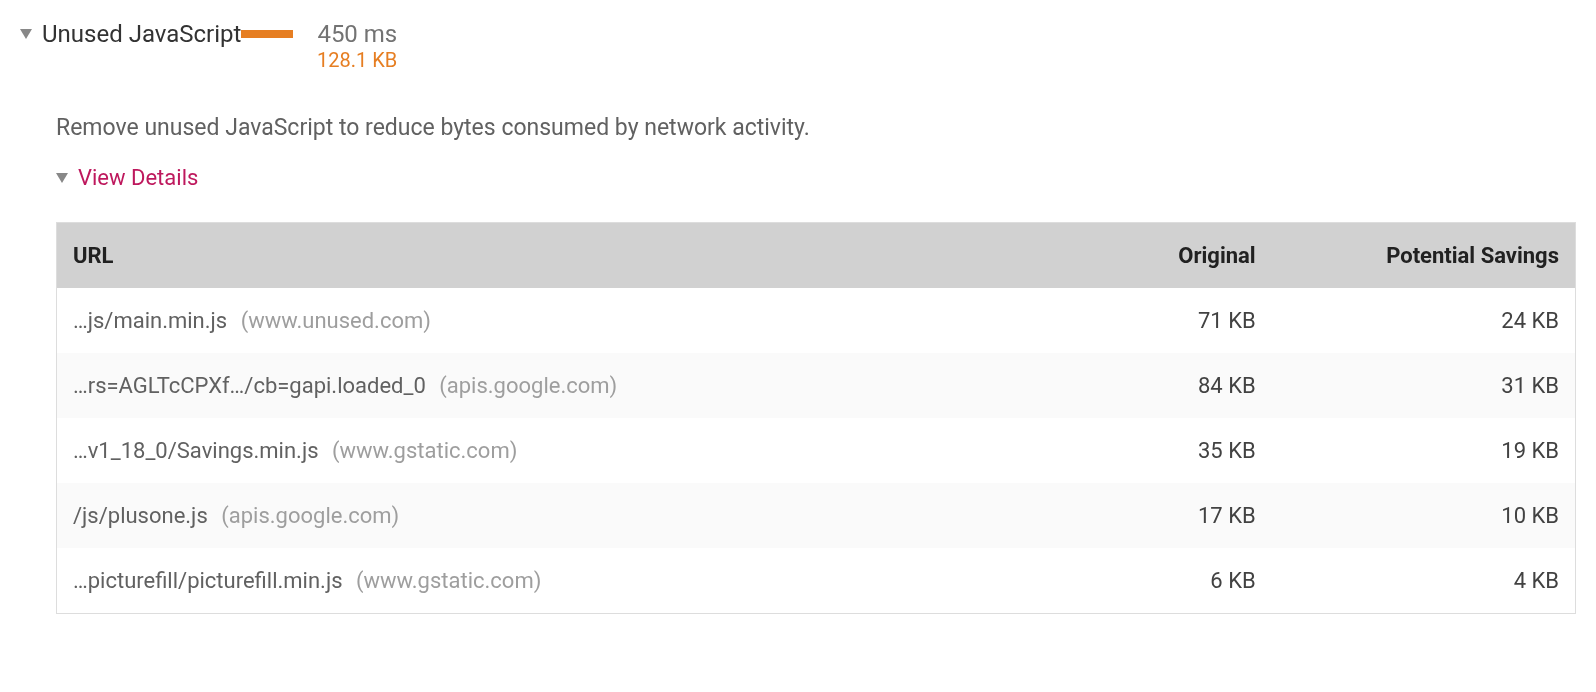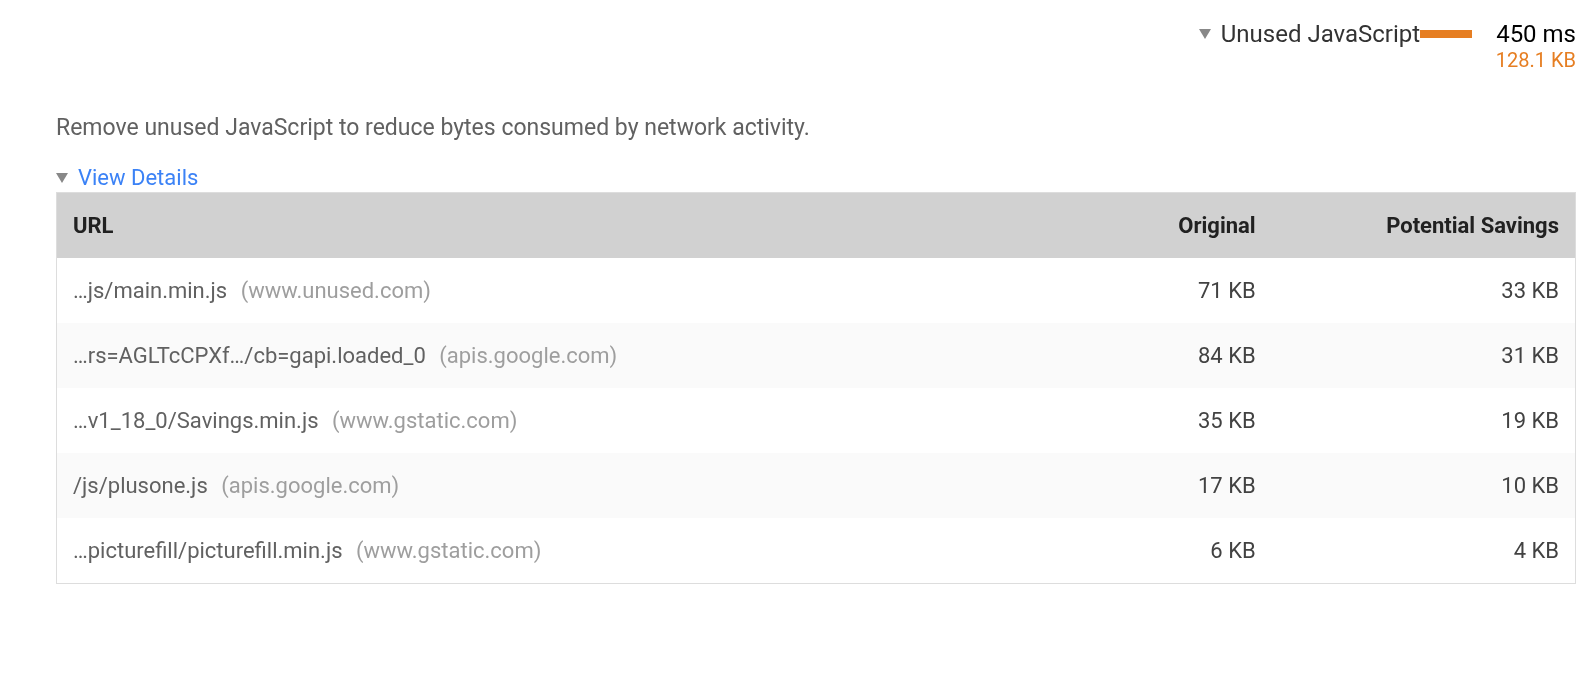--- a/index.html
+++ b/index.html
@@ -13,21 +13,21 @@
       padding: 20px;
       color: #333;
       font-size: 22px;
     }
     .audit-container {
       width: 100%;
     }
     .audit-header {
       display: flex;
       align-items: flex-start;
-      justify-content: flex-end;
+      justify-content: flex-start;
     }
     .audit-title-wrap {
       display: flex;
       align-items: center;
       gap: 10px;
     }
     .triangle-down {
       width: 0;
       height: 0;
       border-left: 6px solid transparent;
@@ -49,21 +49,21 @@
       display: flex;
       align-items: center;
       gap: 24px;
     }
     .sparkline {
       width: 52px;
       height: 8px;
       background: #e67e22;
     }
     .timing {
-      color: #000000;
+      color: #737373;
       font-size: 24px;
       font-weight: 400;
     }
     .size-savings {
       color: #e67e22;
       font-size: 20px;
       font-weight: 400;
     }
     .audit-description {
       margin-top: 42px;
@@ -77,25 +77,25 @@
       margin-left: 36px;
     }
     .details-toggle {
       display: flex;
       align-items: center;
       gap: 10px;
       cursor: pointer;
     }
     .details-label {
       font-size: 22px;
-      color: #3b82f6;
+      color: #be185d;
       font-weight: 400;
     }
     .details-table {
-      margin-top: 2px;
+      margin-top: 32px;
       width: 100%;
       border-collapse: collapse;
       border: 1px solid #ddd;
     }
     .details-table thead tr {
       background: #d1d1d1;
     }
     .details-table th {
       padding: 20px 16px;
       font-size: 22px;
@@ -170,21 +170,21 @@
           <th class="col-savings">Potential Savings</th>
         </tr>
       </thead>
       <tbody>
         <tr>
           <td class="col-url">
             <span class="url-path">…js/main.min.js</span>
             <span class="url-host">(www.unused.com)</span>
           </td>
           <td class="col-original">71 KB</td>
-          <td class="col-savings">33 KB</td>
+          <td class="col-savings">24 KB</td>
         </tr>
         <tr>
           <td class="col-url">
             <span class="url-path">…rs=AGLTcCPXf…/cb=gapi.loaded_0</span>
             <span class="url-host">(apis.google.com)</span>
           </td>
           <td class="col-original">84 KB</td>
           <td class="col-savings">31 KB</td>
         </tr>
         <tr>

